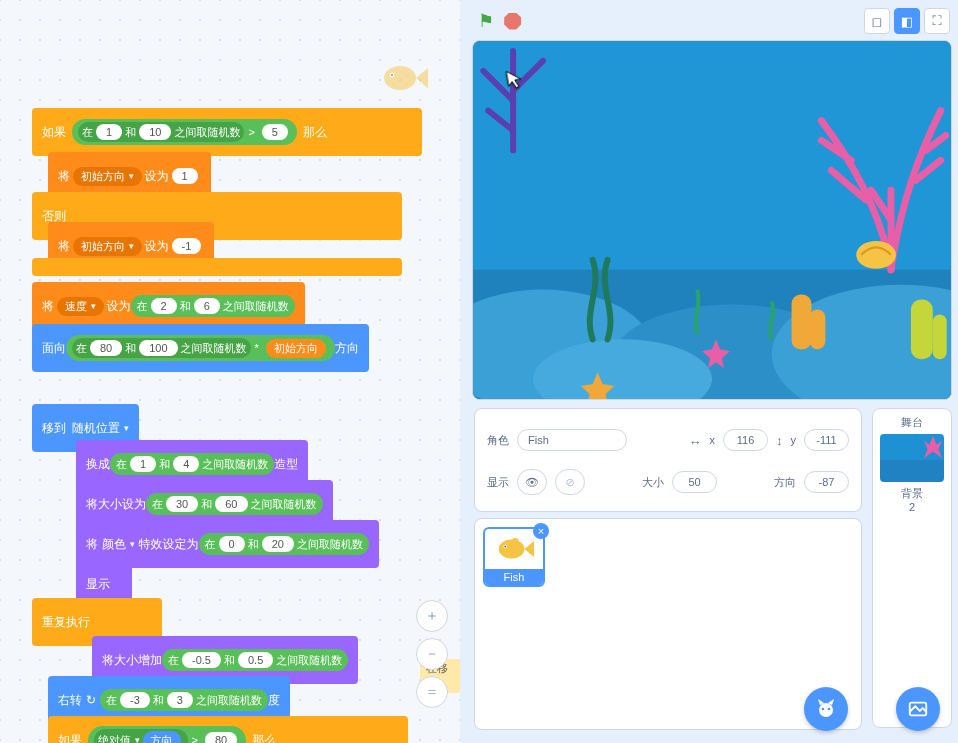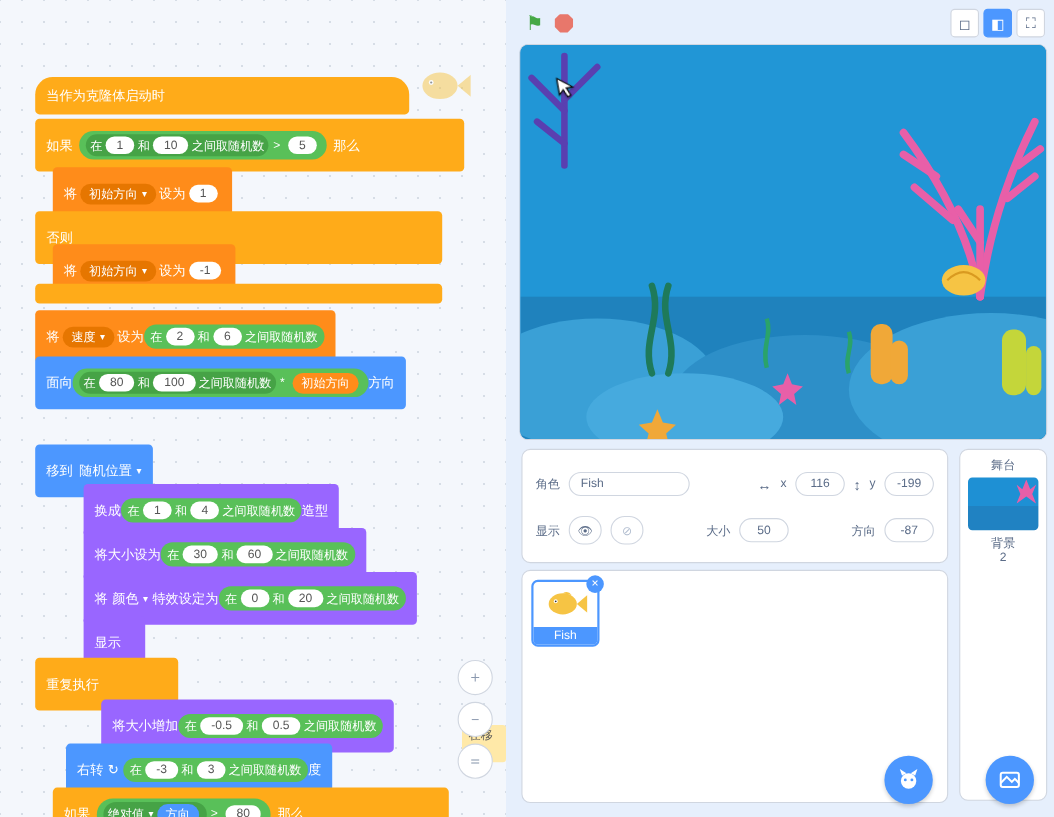--- a/index.html
+++ b/index.html
@@ -91,23 +91,20 @@
  <div class="code-area">
   <div class="dots"></div>
 
   <svg class="fish-ghost" viewBox="0 0 50 36">
         <ellipse cx="22" cy="18" rx="16" ry="12" fill="#f6c444"></ellipse>
         <path d="M38 18 L50 8 L50 28 Z" fill="#f6c444"></path>
         <circle cx="14" cy="15" r="2.2" fill="#fff"></circle>
         <circle cx="14" cy="15" r="1" fill="#333"></circle>
       </svg>
 
-  <div class="blk event hat" style="left:32px; top:70px; width:340px;">
-        <span>当作为克隆体启动时</span>
-      </div>
 
   <div class="blk control" style="left:32px; top:108px; width:390px;">
     <span>如果</span>
     <span class="oper-wrap" style="margin:0 6px;">
       <span class="oper-wrap-dark">
         <span>在</span>
         <span class="pill">1</span>
         <span>和</span>
         <span class="pill">10</span>
         <span>之间取随机数</span>
@@ -221,21 +218,21 @@
     <span>将大小增加</span>
     <span class="oper-wrap">
       <span>在</span>
       <span class="pill">-0.5</span>
       <span>和</span>
       <span class="pill">0.5</span>
       <span>之间取随机数</span>
     </span>
   </div>
 
-  <div class="blk motion" style="left:60px; top:676px;">
+  <div class="blk motion" style="left:48px; top:676px;">
     <span>右转</span>
     <span style="margin:0 4px;">↻</span>
     <span class="oper-wrap">
       <span>在</span>
       <span class="pill">-3</span>
       <span>和</span>
       <span class="pill">3</span>
       <span>之间取随机数</span>
     </span>
     <span>度</span>
@@ -338,21 +335,21 @@
 <div class="props">
   <div class="prow">
     <span class="plabel">角色</span>
     <span class="pinput wide">Fish</span>
     <span style="flex:1"></span>
     <span class="arrow-lbl">↔</span>
     <span class="plabel">x</span>
     <span class="pinput">116</span>
     <span class="arrow-lbl">↕</span>
     <span class="plabel">y</span>
-    <span class="pinput">-199</span>
+    <span class="pinput">-111</span>
   </div>
   <div class="prow">
     <span class="plabel">显示</span>
     <span class="icon-btn active">👁</span>
     <span class="icon-btn off">⊘</span>
     <span style="flex:1"></span>
     <span class="plabel">大小</span>
     <span class="pinput">50</span>
     <span style="flex:1"></span>
     <span class="plabel">方向</span>

